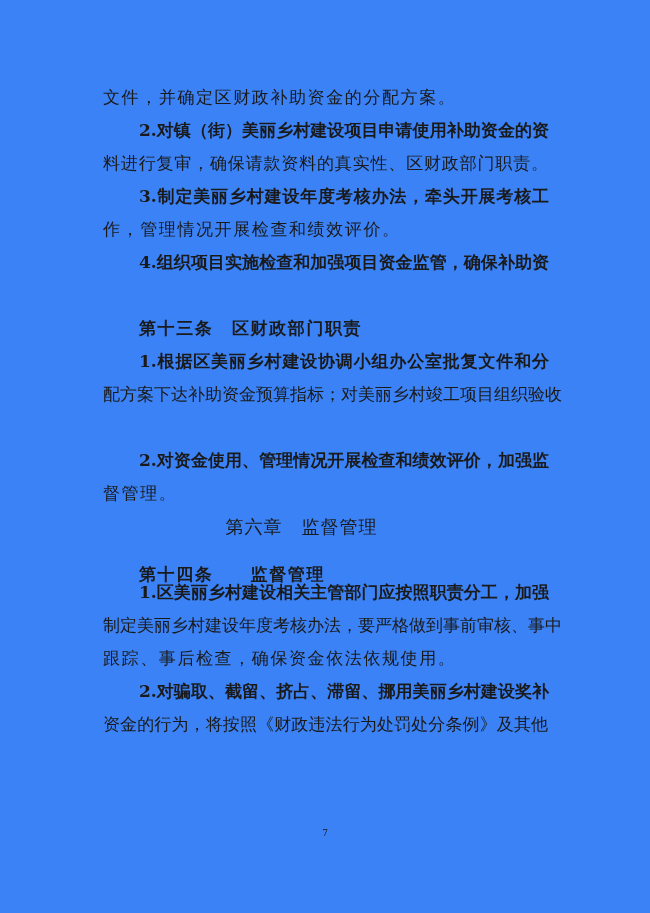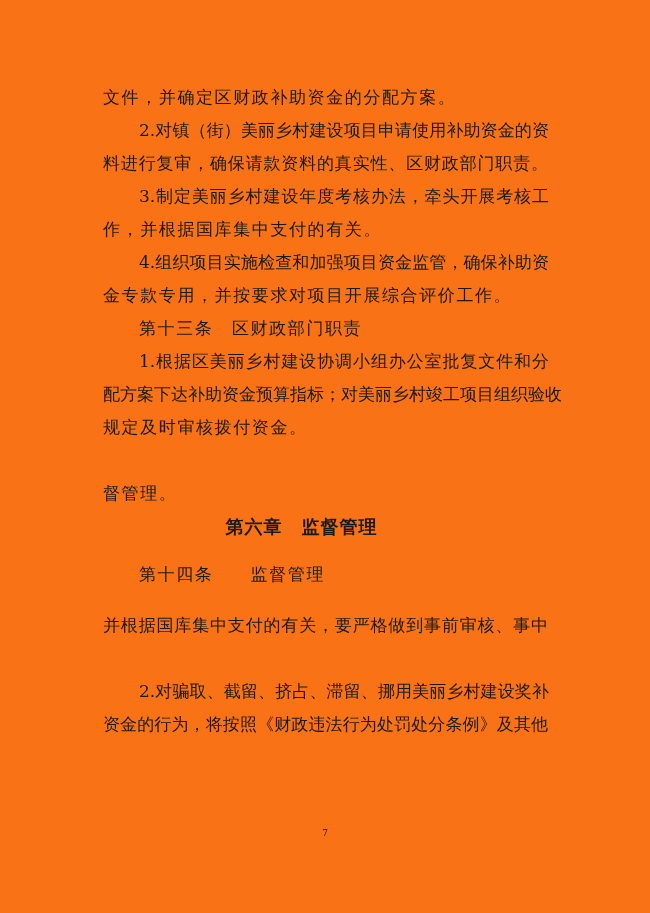--- a/index.html
+++ b/index.html
@@ -1,44 +1,45 @@
 <!DOCTYPE html>
 <html><head>
 <meta charset="utf-8">
 <style>
   html, body { margin: 0; padding: 0; background: #ffffff; }
   body { width: 650px; height: 913px; position: relative; overflow: hidden;
          font-family: "DejaVu Serif", "Liberation Serif", serif; color: #1a1a1a; }
-  .page { position: absolute; left: 0; top: 0; width: 650px; height: 913px; background: #f97316; }
+  .page { position: absolute; left: 0; top: 0; width: 650px; height: 913px; background: #3b82f6; }
   .line { position: absolute; left: 103px; width: 445px; font-size: 17px; line-height: 20px;
           white-space: nowrap; letter-spacing: 1.6px; }
-  .indent { left: 139px; width: 410px; }
+  .indent { left: 139px; width: 410px; font-weight: bold; }
   .justify { text-align: justify; text-align-last: justify; letter-spacing: 0; }
   .chapter { position: absolute; left: 0; width: 603px; text-align: center; font-size: 18px;
-             font-weight: bold; font-family: "DejaVu Sans", "Liberation Sans", sans-serif; letter-spacing: 1px; }
+             font-weight: normal; font-family: "DejaVu Sans", "Liberation Sans", sans-serif; letter-spacing: 1px; }
   .pagenum { position: absolute; left: 0; width: 650px; text-align: center; font-size: 9px; top: 828px; }
 </style>
 </head>
 <body>
 
 <div class="page">
   <div class="line" style="top:87px">文件，并确定区财政补助资金的分配方案。</div>
   <div class="line indent justify" style="top:120px">2.对镇（街）美丽乡村建设项目申请使用补助资金的资</div>
   <div class="line justify" style="top:153px">料进行复审，确保请款资料的真实性、区财政部门职责。</div>
   <div class="line indent justify" style="top:186px">3.制定美丽乡村建设年度考核办法，牵头开展考核工</div>
-  <div class="line" style="top:219px">作，并根据国库集中支付的有关。</div>
+  <div class="line" style="top:219px">作，管理情况开展检查和绩效评价。</div>
   <div class="line indent justify" style="top:252px">4.组织项目实施检查和加强项目资金监管，确保补助资</div>
-  <div class="line" style="top:285px">金专款专用，并按要求对项目开展综合评价工作。</div>
   <div class="line indent" style="top:318px">第十三条　区财政部门职责</div>
   <div class="line indent justify" style="top:351px">1.根据区美丽乡村建设协调小组办公室批复文件和分</div>
   <div class="line justify" style="top:384px">配方案下达补助资金预算指标；对美丽乡村竣工项目组织验收</div>
-  <div class="line" style="top:417px">规定及时审核拨付资金。</div>
+  <div class="line indent justify" style="top:450px">2.对资金使用、管理情况开展检查和绩效评价，加强监</div>
   <div class="line" style="top:483px">督管理。</div>
 
   <div class="chapter" style="top:515px">第六章　监督管理</div>
 
   <div class="line indent" style="top:564px">第十四条　　监督管理</div>
-  <div class="line justify" style="top:615px">并根据国库集中支付的有关，要严格做到事前审核、事中</div>
+  <div class="line indent justify" style="top:582px">1.区美丽乡村建设相关主管部门应按照职责分工，加强</div>
+  <div class="line justify" style="top:615px">制定美丽乡村建设年度考核办法，要严格做到事前审核、事中</div>
+  <div class="line" style="top:648px">跟踪、事后检查，确保资金依法依规使用。</div>
   <div class="line indent justify" style="top:681px">2.对骗取、截留、挤占、滞留、挪用美丽乡村建设奖补</div>
   <div class="line justify" style="top:714px">资金的行为，将按照《财政违法行为处罚处分条例》及其他</div>
 
   <div class="pagenum">7</div>
 </div>
 
 </body></html>

